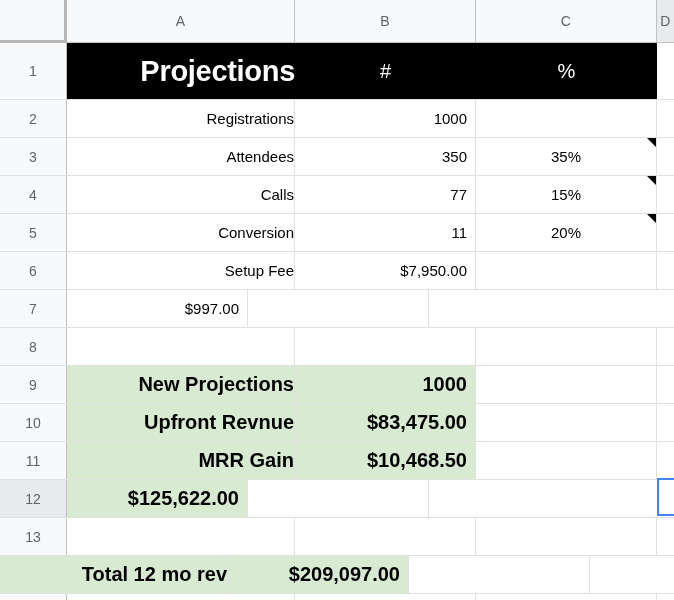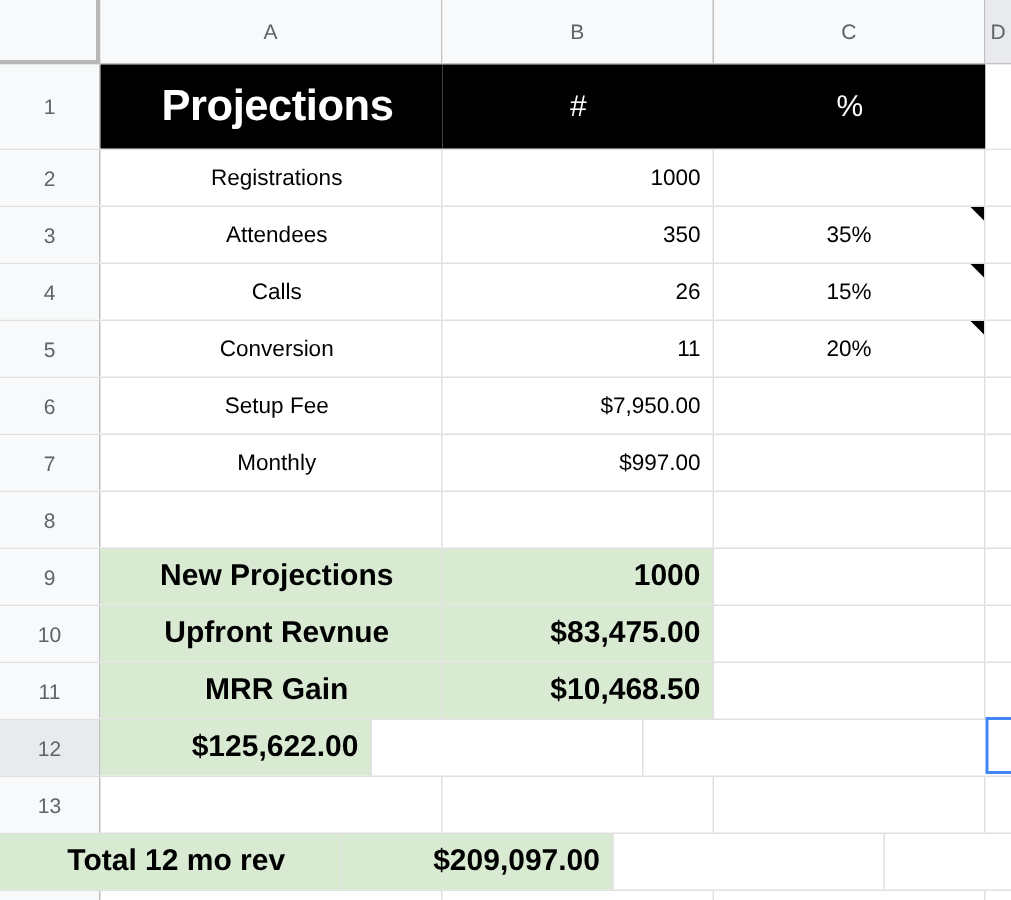--- a/index.html
+++ b/index.html
@@ -73,21 +73,21 @@
   .cell {
     position: relative;
     display: flex;
     align-items: center;
     font-size: 15px;
     color: #000000;
     border-right: 1px solid #e0e0e0;
     overflow: hidden;
     white-space: nowrap;
   }
-  .cell.a { width: 228px; flex: 0 0 228px; padding-left: 8px; justify-content: center; }
+  .cell.a { width: 228px; flex: 0 0 228px; padding-left: 8px; justify-content: flex-end; }
   .cell.b { width: 181px; flex: 0 0 181px; padding-right: 8px; justify-content: flex-end; }
   .cell.c { width: 181px; flex: 0 0 181px; padding-right: 0; justify-content: center; }
   .cell.d { width: 17px; flex: 0 0 17px; border-right: none; }
 
   
   .row.header { height: 57px; border-bottom: 1px solid #e0e0e0; }
   .row.header .cell { background: #000000; color: #ffffff; border-right: none; }
   .row.header .cell.a { font-size: 29px; font-weight: bold; letter-spacing: -.3px; }
   .row.header .cell.b,
   .row.header .cell.c { font-size: 20px; font-weight: normal; justify-content: center; padding-right: 0; }
@@ -189,21 +189,21 @@
         <div class="cell d"></div>
       </div>
       <div class="row normal">
         <div class="row-head">
           <span>4</span>
         </div>
         <div class="cell a">
           <span>Calls</span>
         </div>
         <div class="cell b">
-          <span>26</span>
+          <span>77</span>
         </div>
         <div class="cell c">
           <span>15%</span>
           <span class="note-flag"></span>
         </div>
         <div class="cell d"></div>
       </div>
       <div class="row normal">
         <div class="row-head">
           <span>5</span>
@@ -232,23 +232,20 @@
         </div>
         <div class="cell c">
           <span></span>
         </div>
         <div class="cell d"></div>
       </div>
       <div class="row normal">
         <div class="row-head">
           <span>7</span>
         </div>
-        <div class="cell a">
-          <span>Monthly</span>
-        </div>
         <div class="cell b">
           <span>$997.00</span>
         </div>
         <div class="cell c">
           <span></span>
         </div>
         <div class="cell d"></div>
       </div>
       <div class="row normal">
         <div class="row-head">

